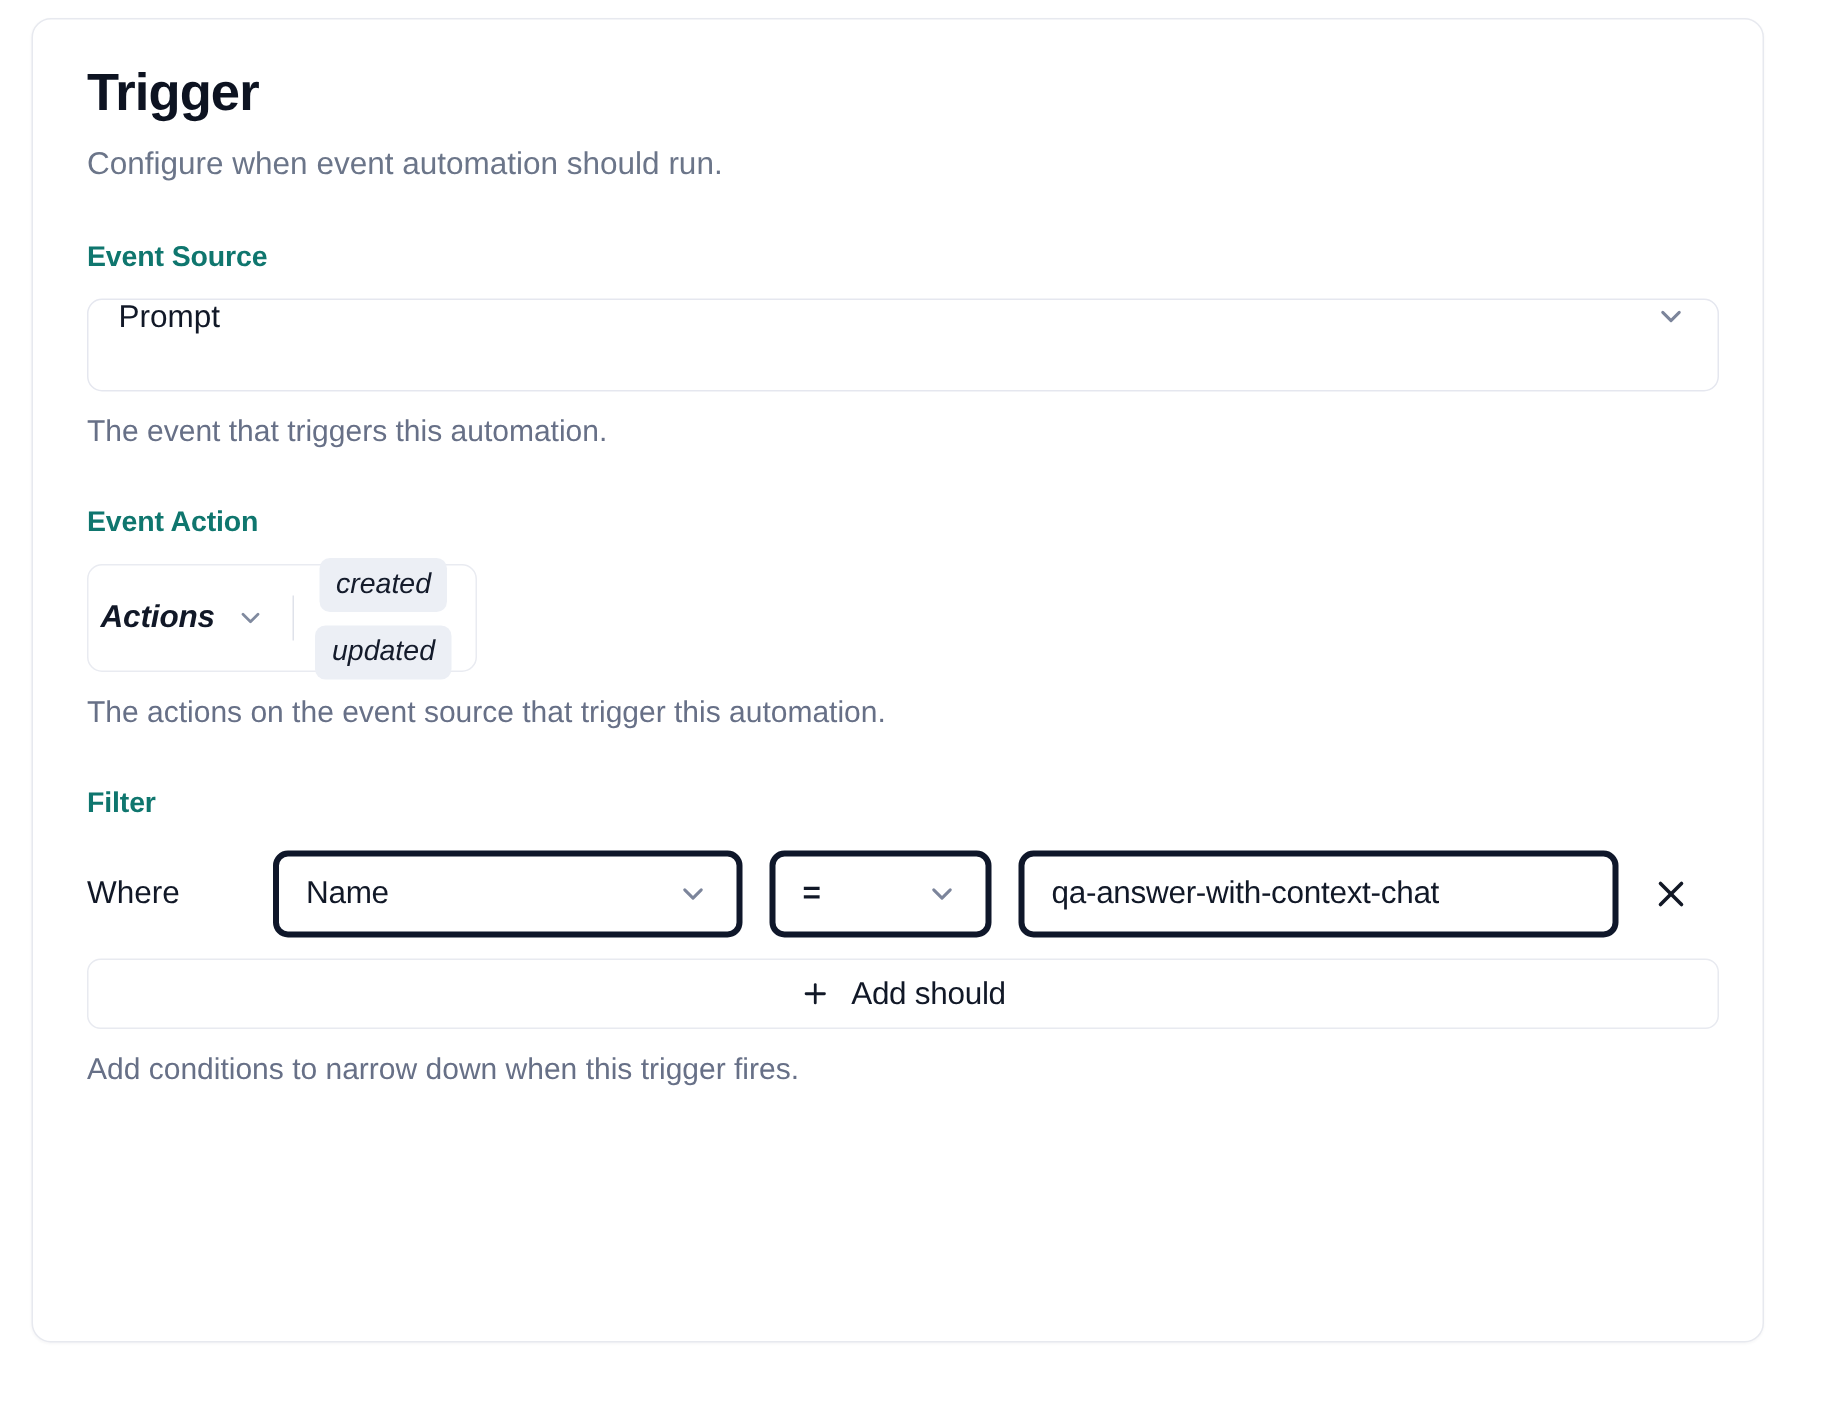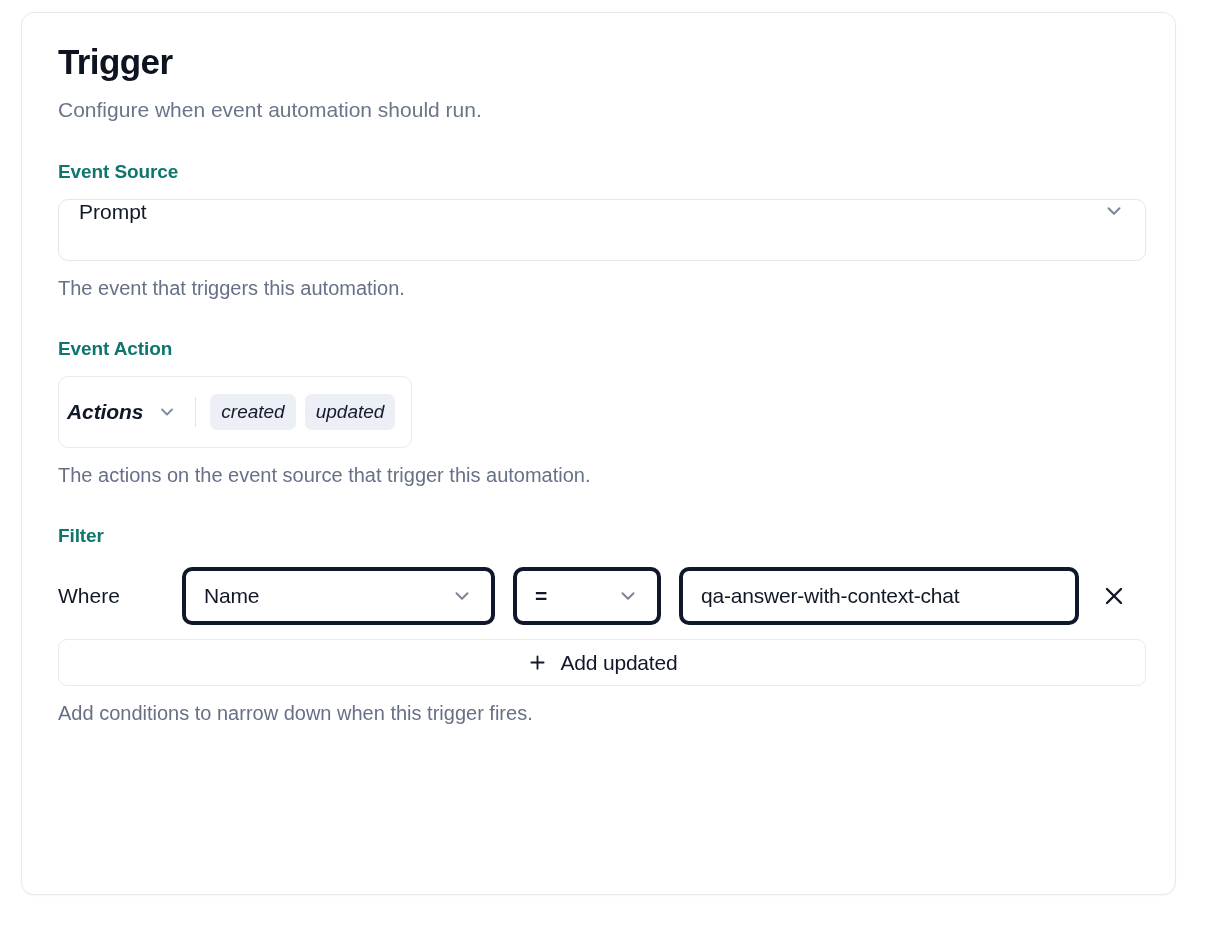--- a/index.html
+++ b/index.html
@@ -118,21 +118,21 @@
     height: 20px;
     color: #808a9f;
   }
   .actions-chev svg { display:block; width:100%; height:100%; }
   .divider-v {
     width: 1px;
     height: 30px;
     background: #dfe2ea;
     margin: 0 14px 0 18px;
   }
-  .chips { display: flex; align-items: center; gap: 9px; }
+  .chips { display: flex; align-items: center; gap: 9px; flex-direction: column; }
   .chip {
     background: #eceff5;
     border-radius: 7px;
     padding: 7px 11px;
     font-size: 19px;
     line-height: 22px;
     color: #141b2b;
     white-space: nowrap;
   }
 
@@ -288,20 +288,20 @@
         </button>
       </div>
 
       <button class="add-filter">
         <span class="plus-icon">
           <svg viewBox="0 0 24 24" fill="none" stroke="currentColor" stroke-width="2.1" stroke-linecap="round">
               <line x1="12" y1="5" x2="12" y2="19"></line>
               <line x1="5" y1="12" x2="19" y2="12"></line>
             </svg>
         </span>
-        <span class="add-filter-label">Add updated</span>
+        <span class="add-filter-label">Add should</span>
       </button>
 
       <div class="field-help">Add conditions to narrow down when this trigger fires.</div>
     </div>
 
   </section>
 </div>
 
 </body></html>

